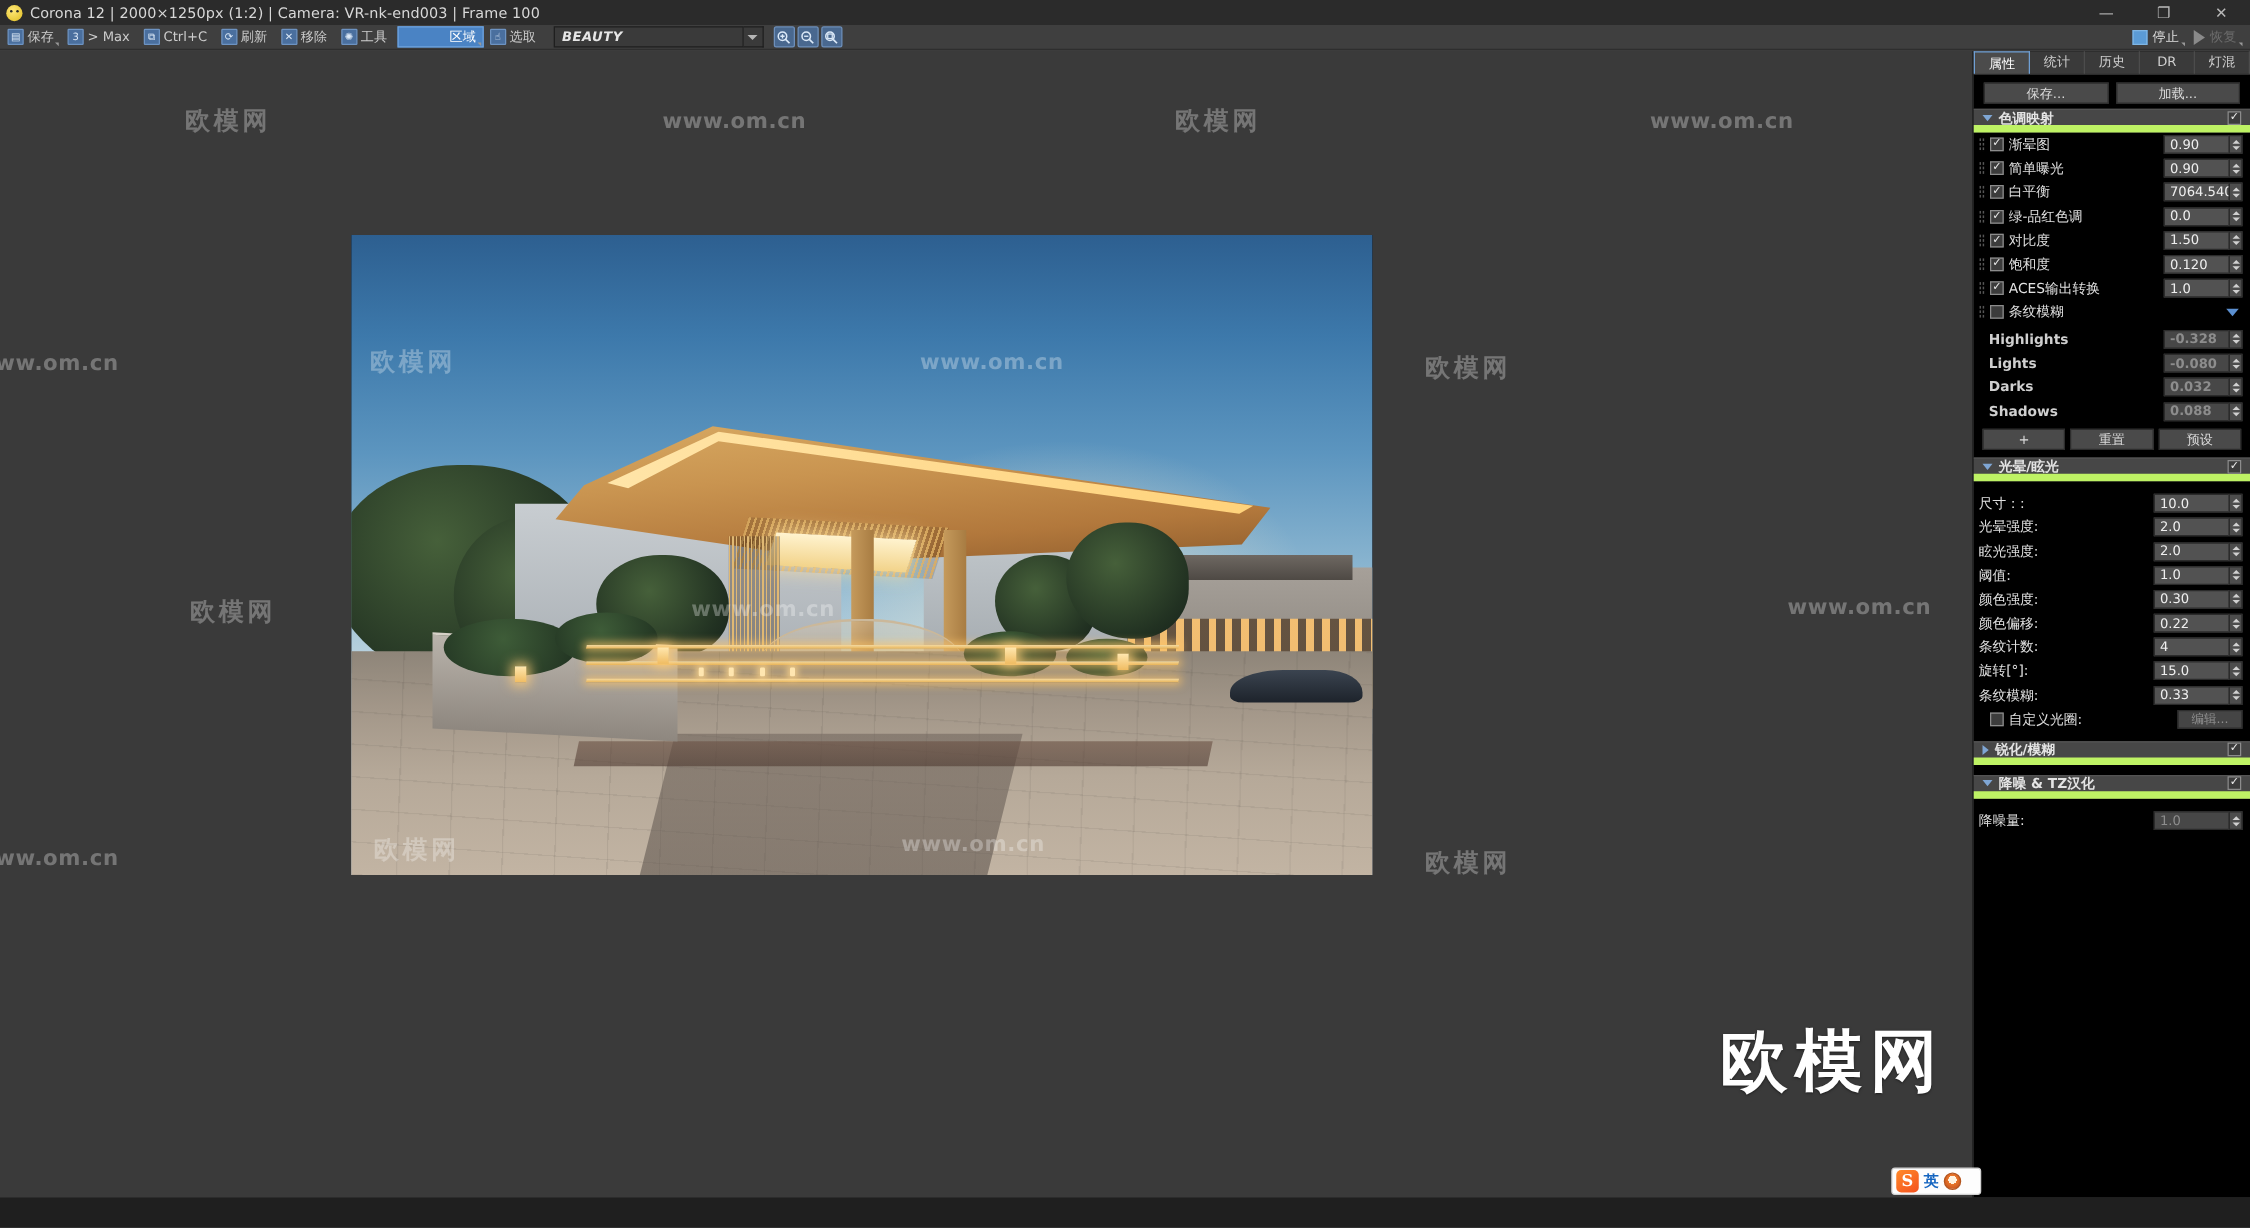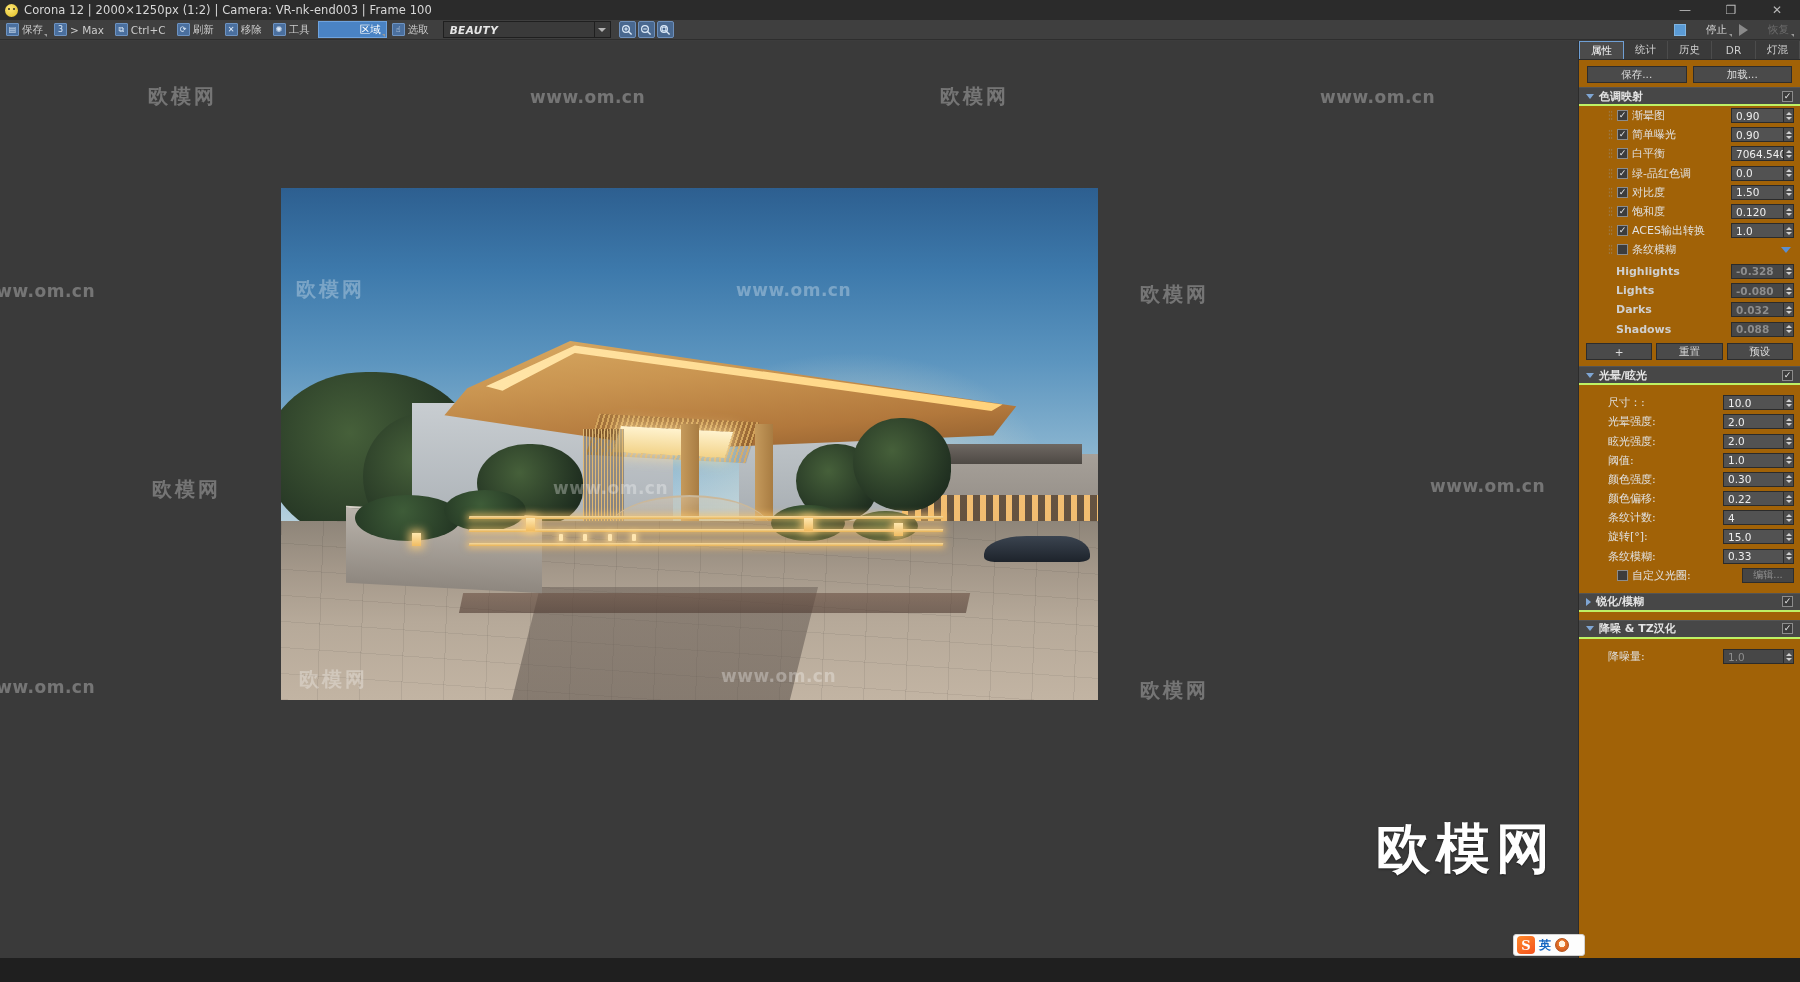--- a/index.html
+++ b/index.html
@@ -76,21 +76,21 @@
     border-top:4px solid #b5b5b5; display:block;
   }
   .zoom-grp { display:flex; gap:2px; margin-left:6px; }
   .zoom-btn {
     width:17px;height:17px;background:#49688f;border:1px solid #6d8fba;border-radius:2px;
     display:flex;align-items:center;justify-content:center;
   }
   .zoom-btn svg { display:block; }
   .tb-right { position:absolute; right:4px; display:flex; align-items:center; gap:2px; }
   .stop-btn {
-    display:flex;align-items:center;gap:20px;height:17px;padding:0 6px 0 2px;
+    display:flex;align-items:center;gap:4px;height:17px;padding:0 6px 0 2px;
     color:#ddd;font-size:10.5px;border:1px solid transparent;position:relative;
   }
   .stop-sq { width:12px;height:12px;background:#5b9bd5;border:1px solid #7fb5e3; }
   .play-tri {
     width:0;height:0;border-left:9px solid #8a8a8a;
     border-top:6px solid transparent;border-bottom:6px solid transparent;
   }
   .dim { color:#6b6b6b; }
 
   
@@ -247,52 +247,52 @@
   
   .biglogo {
     position:absolute; right:22px; bottom:72px;
     color:#fff; font-size:54px; font-weight:700; letter-spacing:6px;
     text-shadow:0 1px 2px rgba(0,0,0,.5); user-select:none;
   }
 
   
   .panel {
     position:absolute; right:0; top:41px; width:222px; height:917px;
-    background:#a16207; border-left:1px solid #2c2c2c;
+    background:#000000; border-left:1px solid #2c2c2c;
     font-size:11px; color:#d2d2d2;
   }
   .tabs { display:flex; height:19px; background:#3a3a3a; border-bottom:1px solid #2c2c2c; }
   .tab {
     flex:1; display:flex; align-items:center; justify-content:center;
     font-size:10.5px; color:#cfcfcf; border-right:1px solid #4c4c4c;
   }
   .tab.sel { background:#4b4b4b; color:#fff; border:1px solid #6f9fd4; border-bottom:none; }
   .row-btns { display:flex; gap:6px; padding:6px 8px 4px; }
   .pbtn {
     flex:1; height:17px; background:#4a4a4a; border:1px solid #2d2d2d;
     display:flex; align-items:center; justify-content:center;
     font-size:10.5px; color:#dcdcdc;
   }
   .sect {
     display:flex; align-items:center; height:19px; padding:0 7px;
-    background:#474747; border-top:1px solid #545454; border-bottom:2px solid #bef264;
+    background:#474747; border-top:1px solid #545454; border-bottom:6px solid #bef264;
     font-size:11px; font-weight:700; color:#e4e4e4; gap:5px;
   }
   .sect .arrow { width:0;height:0; }
   .arrow.down { border-left:4px solid transparent;border-right:4px solid transparent;border-top:5px solid #7fa6d4; }
   .arrow.right { border-top:4px solid transparent;border-bottom:4px solid transparent;border-left:5px solid #7fa6d4; }
   .sect .ck { margin-left:auto; }
   .ck {
     width:11px;height:11px;border:1px solid #8c8c8c;background:#3c3c3c;
     display:inline-flex;align-items:center;justify-content:center;
     color:#e8e8e8;font-size:9px;line-height:1;flex:none;
   }
   .ck.on::after { content:"✓"; }
   .prow {
-    display:flex; align-items:center; height:19.2px; padding:0 6px 0 4px; gap:4px;margin-left:25px;
+    display:flex; align-items:center; height:19.2px; padding:0 6px 0 4px; gap:4px;
   }
   .grip {
     width:5px; height:11px; flex:none; opacity:.55;
     background:
       radial-gradient(circle,#9a9a9a 40%,transparent 41%) 0 0/2.5px 3.6px repeat;
   }
   .plabel { font-size:11px; color:#e0e0e0; white-space:nowrap; overflow:hidden; }
   .plabel.wide { flex:1; }
   .pspin { margin-left:auto; display:flex; flex:none; }
   .pfield {

